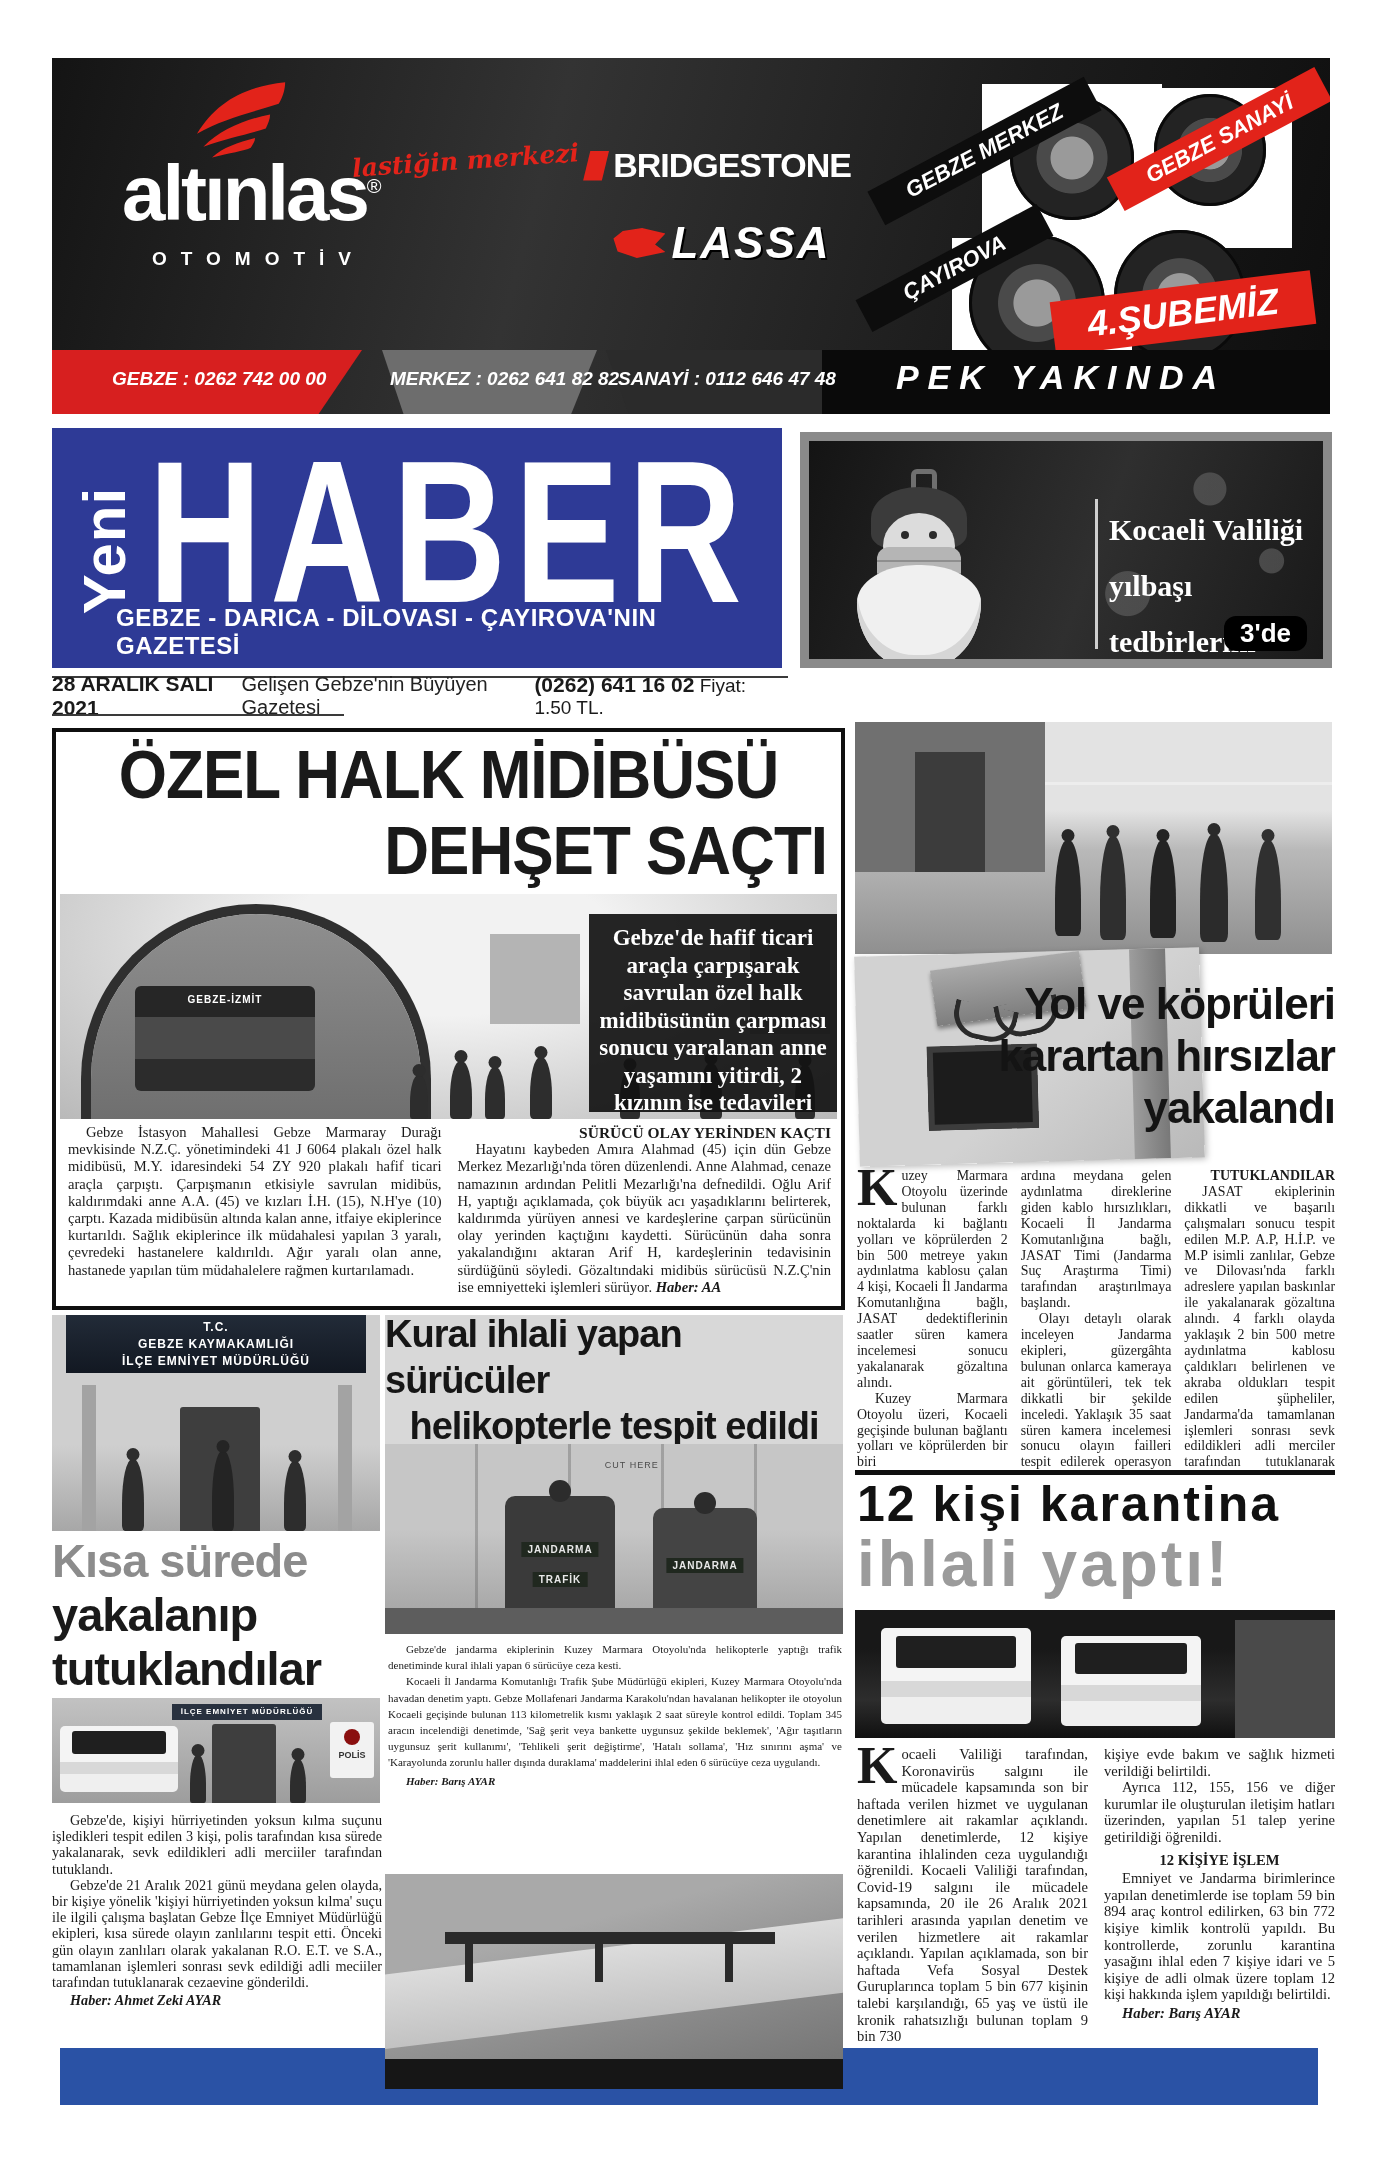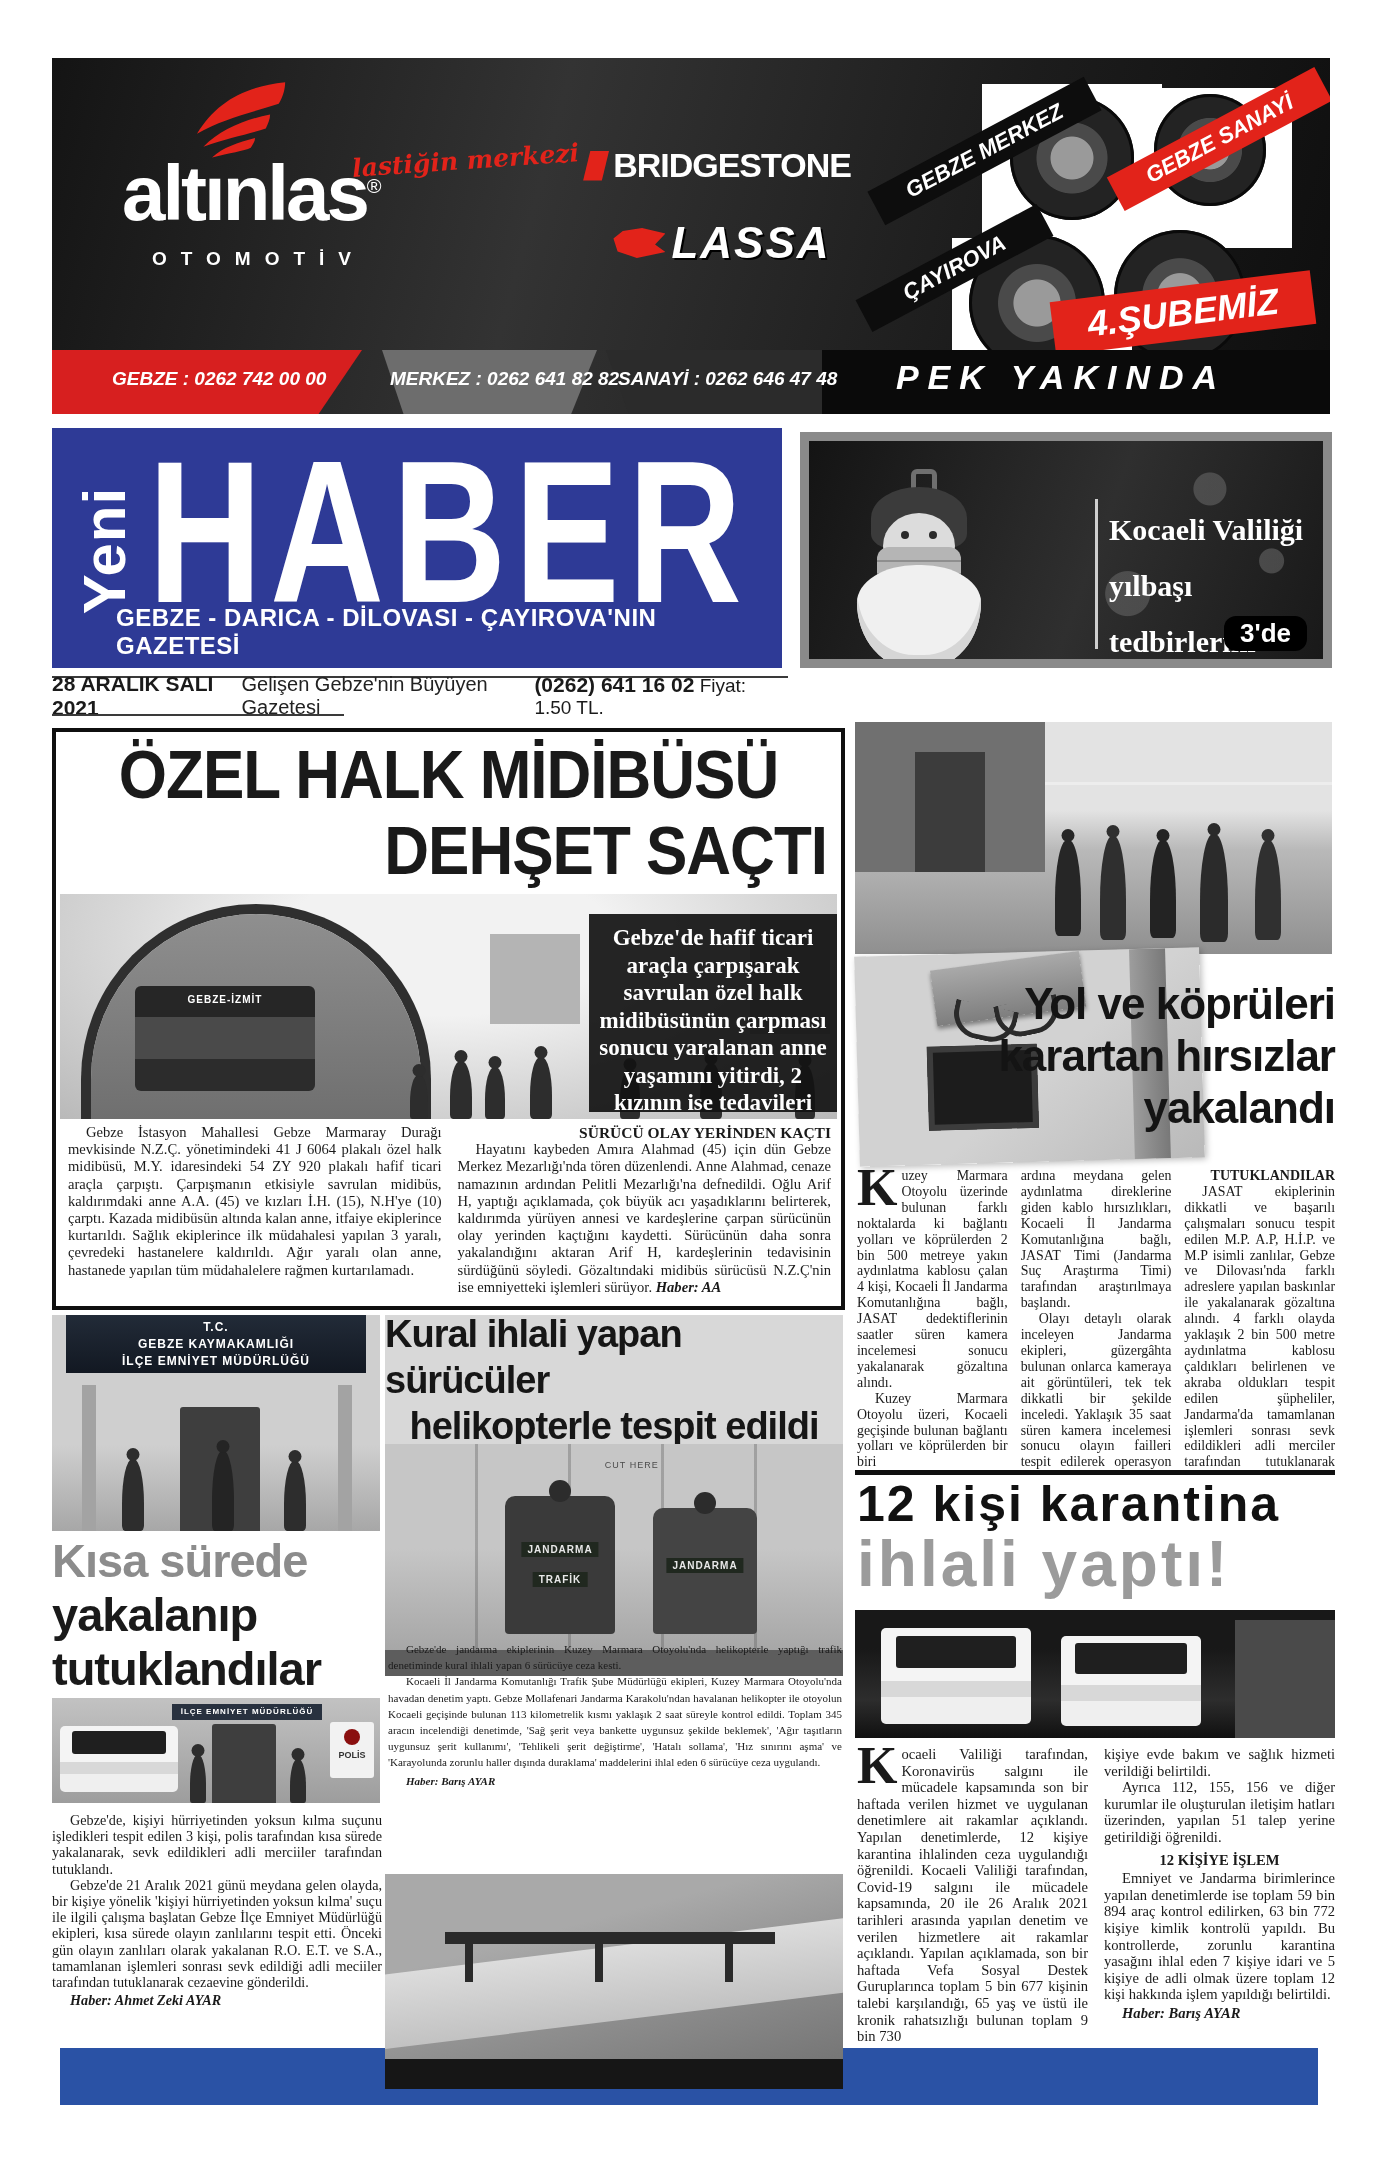--- a/index.html
+++ b/index.html
@@ -153,21 +153,21 @@
     text-align:center;color:#333;font-size:9px;font-weight:700;padding-top:28px;box-sizing:border-box;}
   .polis::before{content:"";position:absolute;left:50%;top:7px;transform:translateX(-50%);
     width:16px;height:16px;border-radius:50%;background:#8a0f0f;}
   .arrest-body{left:52px;top:1812px;width:330px;height:230px;font-family:"Liberation Serif",serif;
     font-size:14.2px;line-height:16.2px;text-align:justify;overflow:hidden;}
 
   
   .heli-box{left:385px;top:1315px;width:458px;height:129px;background:#d8d8d8;
     display:flex;flex-direction:column;align-items:center;justify-content:center;}
   .heli-box div{font-weight:800;font-size:38px;line-height:46px;color:#161616;letter-spacing:-1px;}
-  .heli{left:385px;top:1444px;width:458px;height:232px;
+  .heli{left:385px;top:1444px;width:458px;height:190px;
     background:repeating-linear-gradient(90deg,transparent 0 90px,rgba(90,90,90,.35) 90px 93px),
     linear-gradient(#c6c6c6 0 45%,#9f9f9f 100%);}
   .vest{position:absolute;background:#3a3a3a;border-radius:10px 10px 4px 4px;}
   .vest::before{content:"";position:absolute;left:50%;top:-16px;transform:translateX(-50%);
     width:22px;height:22px;border-radius:50%;background:#2c2c2c;}
   .vest-label{position:absolute;left:50%;transform:translateX(-50%);background:#20281f;color:#e8e8e8;
     font-size:10px;font-weight:700;padding:2px 6px;letter-spacing:1px;white-space:nowrap;}
   .cuthere{position:absolute;left:48%;top:16px;color:#4c4c4c;font-size:9px;letter-spacing:1px;}
   .heli-body{left:388px;top:1641px;width:454px;height:230px;font-family:"Liberation Serif",serif;
     font-size:11px;line-height:16.2px;text-align:justify;overflow:hidden;}
@@ -216,21 +216,21 @@
     <div class="abs ribbon black" style="left:800px;top:192px;width:205px;height:36px;font-size:22px;transform:rotate(-28deg);">ÇAYIROVA</div>
     <div class="abs ribbon red" style="left:1000px;top:228px;width:262px;height:54px;font-size:36px;transform:rotate(-7deg);">4.ŞUBEMİZ</div>
 
     <div class="abs phone-strip">
       <div class="seg seg-black"></div>
       <div class="seg seg-red"></div>
       <div class="seg seg-gray"></div>
       <div class="seg seg-dark"></div>
       <div class="phone-txt" style="left:60px;">GEBZE : 0262 742 00 00</div>
       <div class="phone-txt" style="left:338px;">MERKEZ : 0262 641 82 82</div>
-      <div class="phone-txt" style="left:566px;">SANAYİ : 0262 646 47 48</div>
+      <div class="phone-txt" style="left:566px;">SANAYİ : 0112 646 47 48</div>
       <div class="pek">PEK YAKINDA</div>
     </div>
   </section>
 
   <section class="abs mast">
     <div class="yeni">Yeni</div>
     <div class="haber">HABER</div>
     <div class="mast-sub">GEBZE - DARICA - DİLOVASI - ÇAYIROVA'NIN GAZETESİ</div>
   </section>
 

